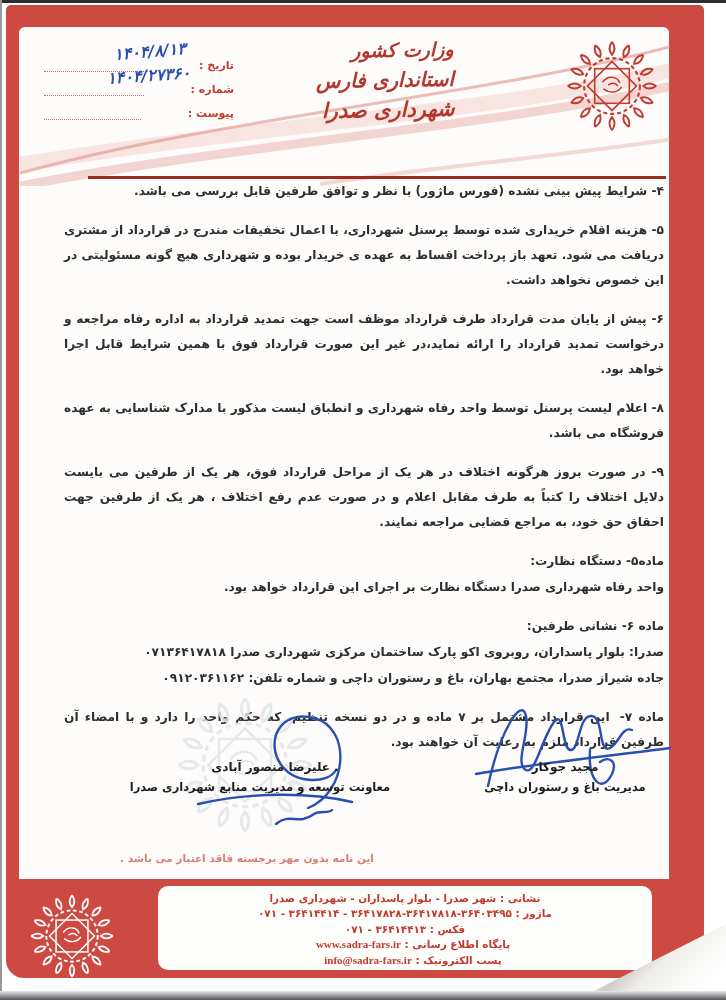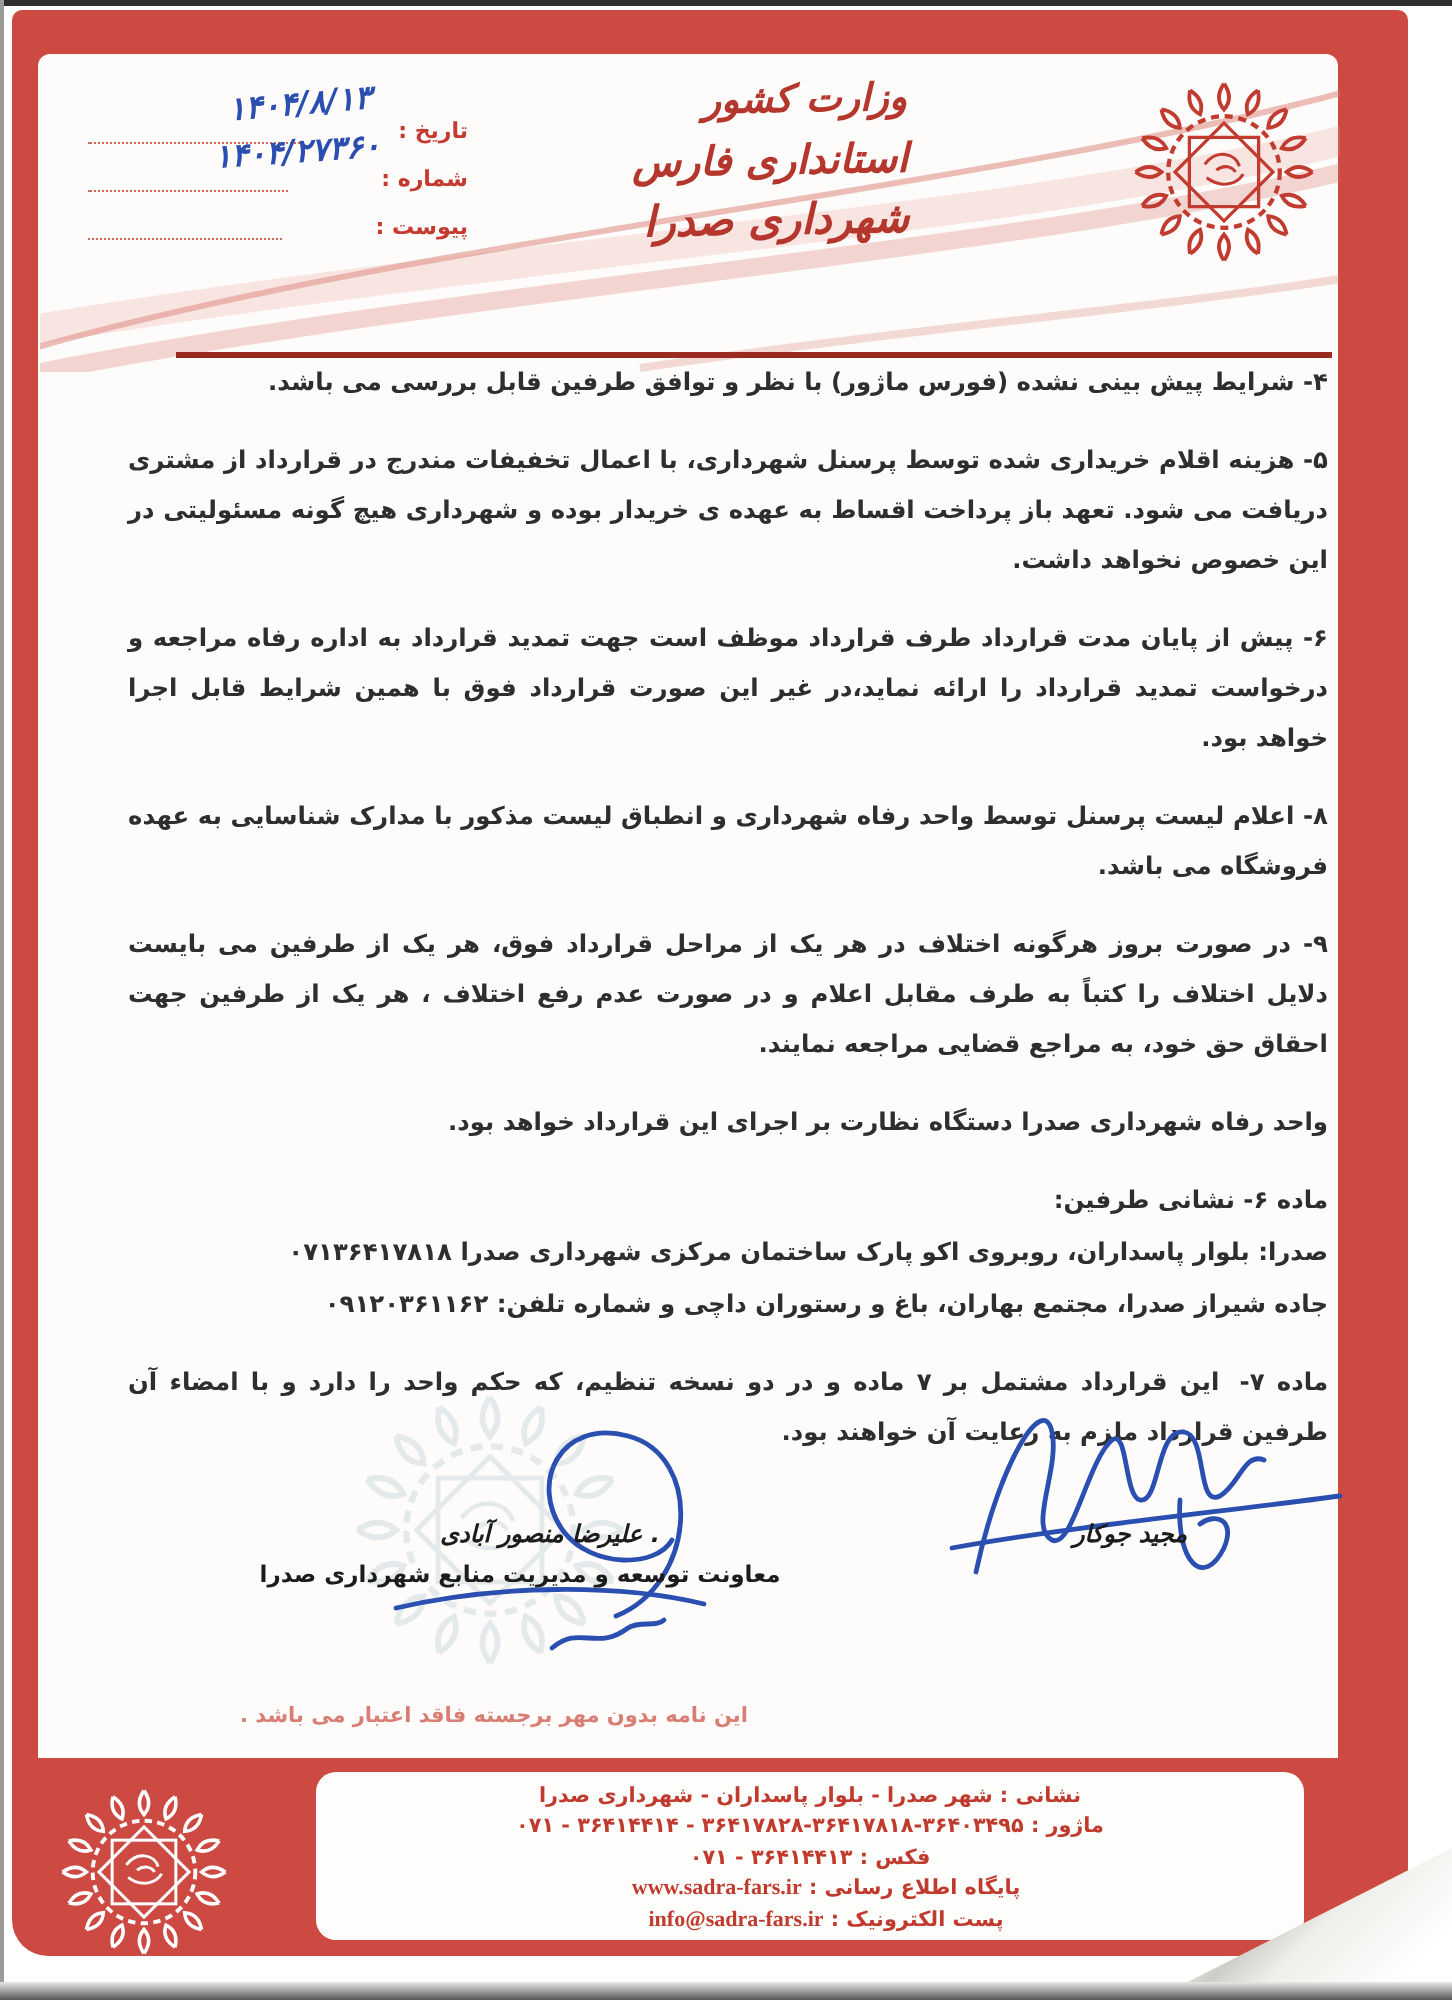--- a/index.html
+++ b/index.html
@@ -33,21 +33,21 @@
         transform:rotate(-5deg);letter-spacing:2px;white-space:nowrap;}
   .hand.date{right:540px;top:42px;}
   .hand.num{right:536px;top:66px;transform:rotate(-4deg);}
   
   .bodytext{position:absolute;left:64px;top:179px;width:600px;color:#2e2e2e;
             font-size:12.2px;font-weight:bold;line-height:2.05;text-align:justify;direction:rtl;}
   .bodytext p{margin:0 0 14px 0;}
   .bodytext p.tight{margin-bottom:1px;}
   .inline-head{margin-left:4px;}
   
-  .sig-name{position:absolute;color:#1c1c1c;font-size:12px;font-weight:bold;text-align:center;font-style:italic;}
+  .sig-name{position:absolute;color:#1c1c1c;font-size:12px;font-weight:bold;text-align:center;}
   .sig-title{position:absolute;color:#1c1c1c;font-size:11.5px;font-weight:bold;text-align:center;}
   .autograph{position:absolute;}
   .watermark{position:absolute;opacity:0.85;}
   
   .footnote{position:absolute;left:120px;right:150px;top:852px;text-align:left;
             color:#d97e74;font-size:10.5px;font-weight:bold;letter-spacing:.4px;}
   .contact-box{position:absolute;left:158px;top:886px;width:494px;height:84px;
                background:#fdfdfb;border-radius:10px;padding:5px 14px;box-sizing:border-box;}
   .contact-row{height:15.4px;line-height:15.4px;font-size:10.4px;font-weight:bold;
                color:#c13a2e;text-align:center;white-space:nowrap;}
@@ -133,40 +133,42 @@
 
   <div class="separator"></div>
 
   <div class="bodytext">
     <p>۴- شرایط پیش بینی نشده (فورس ماژور) با نظر و توافق طرفین قابل بررسی می باشد.</p>
     <p>۵- هزینه اقلام خریداری شده توسط پرسنل شهرداری، با اعمال تخفیفات مندرج در قرارداد از مشتری دریافت می شود. تعهد باز پرداخت اقساط به عهده ی خریدار بوده و شهرداری هیچ گونه مسئولیتی در این خصوص نخواهد داشت.</p>
     <p>۶- پیش از پایان مدت قرارداد طرف قرارداد موظف است جهت تمدید قرارداد به اداره رفاه مراجعه و درخواست تمدید قرارداد را ارائه نماید،در غیر این صورت قرارداد فوق با همین شرایط قابل اجرا خواهد بود.</p>
     <p>۸- اعلام لیست پرسنل توسط واحد رفاه شهرداری و انطباق لیست مذکور با مدارک شناسایی به عهده فروشگاه می باشد.</p>
     <p>۹- در صورت بروز هرگونه اختلاف در هر یک از مراحل قرارداد فوق، هر یک از طرفین می بایست دلایل اختلاف را کتباً به طرف مقابل اعلام و در صورت عدم رفع اختلاف ، هر یک از طرفین جهت احقاق حق خود، به مراجع قضایی مراجعه نمایند.</p>
 
+    <p class="tight">ماده۵- دستگاه نظارت:</p>
     <p>واحد رفاه شهرداری صدرا دستگاه نظارت بر اجرای این قرارداد خواهد بود.</p>
 
     <p class="tight">ماده ۶- نشانی طرفین:</p>
     <p class="tight">صدرا: بلوار پاسداران، روبروی اکو پارک ساختمان مرکزی شهرداری صدرا ۰۷۱۳۶۴۱۷۸۱۸</p>
     <p>جاده شیراز صدرا، مجتمع بهاران، باغ و رستوران داچی و شماره تلفن: ۰۹۱۲۰۳۶۱۱۶۲</p>
 
     <p>
       <span class="inline-head">ماده ۷-</span>
       <span>این قرارداد مشتمل بر ۷ ماده و در دو نسخه تنظیم، که  حکم واحد را دارد و با امضاء آن طرفین قرارداد ملزم به رعایت آن خواهند بود.</span>
     </p>
   </div>
 
   <svg class="autograph" style="left:470px;top:690px" width="210" height="120" viewBox="0 0 210 120">
     <g fill="none" stroke="#2a4fb0" stroke-width="2.4" stroke-linecap="round">
       <path d="M18,96 C30,40 52,6 56,26 C60,44 44,74 56,80 C66,85 74,40 86,30 C94,24 92,58 100,60 C110,62 108,24 122,26 C134,28 128,64 140,58 C150,52 152,36 162,40"></path>
       <path d="M6,84 C60,74 140,66 200,58"></path>
       <path d="M120,60 C118,92 132,104 142,84 C148,70 138,66 130,72"></path>
     </g>
   </svg>
   <div class="sig-name" style="left:490px;top:760px;width:150px">مجید جوکار</div>
+  <div class="sig-title" style="left:460px;top:780px;width:210px">مدیریت باغ و رستوران داچی</div>
 
   <svg class="watermark" style="left:170px;top:690px;color:#e0e6ea" width="150" height="150" viewBox="-52 -52 104 104">
     <use href="#seal-sym"></use>
   </svg>
   <svg class="autograph" style="left:180px;top:700px" width="190" height="140" viewBox="0 0 190 140">
     <g fill="none" stroke="#2a4fb0" stroke-width="2.4" stroke-linecap="round">
       <path d="M128,108 C168,92 172,28 134,18 C100,9 84,42 102,66 C116,84 148,84 156,70"></path>
       <path d="M18,104 C70,92 130,92 172,102"></path>
       <path d="M96,124 C110,112 118,126 134,114 C140,110 148,114 152,110"></path>
     </g>

